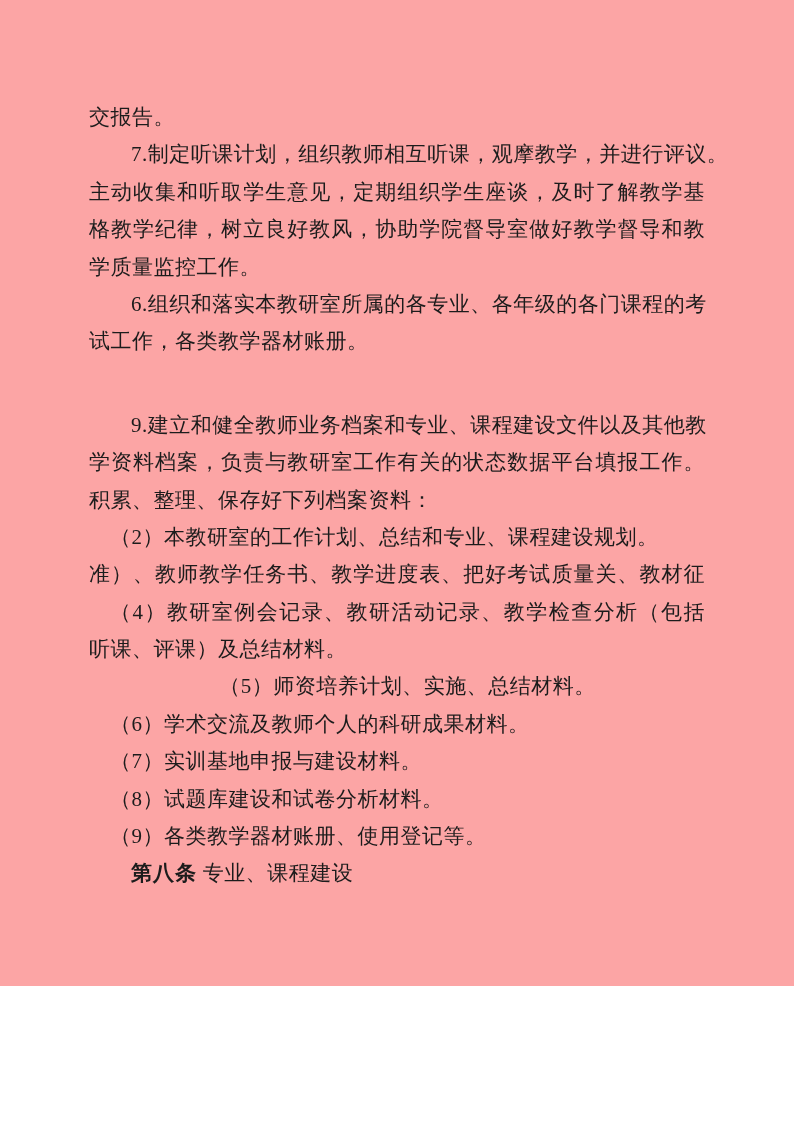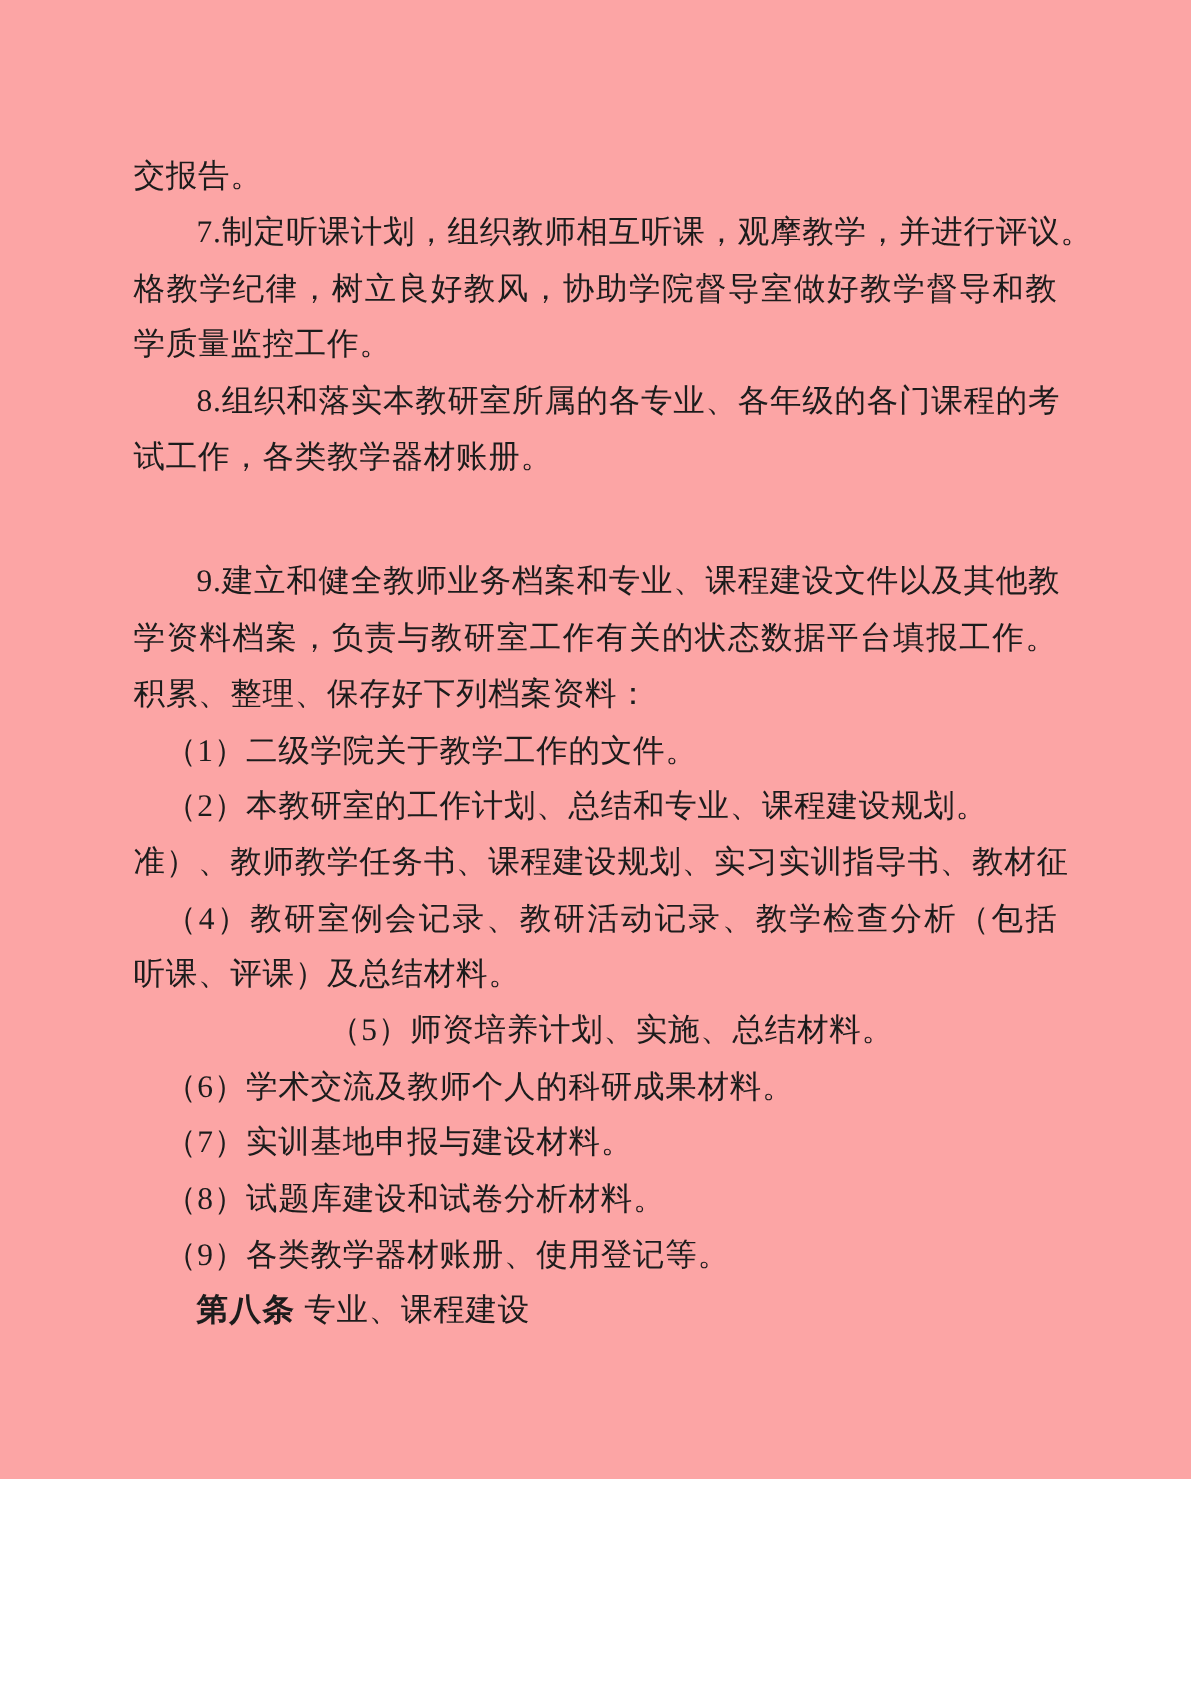--- a/index.html
+++ b/index.html
@@ -48,40 +48,38 @@
 </head>
 <body>
 
 <div class="page">
   <div class="content" id="doc-content" style="color: rgb(28, 28, 28);">
       <div class="para">
         <div class="line" style="text-indent: 0em;">交报告。</div>
       </div>
       <div class="para">
         <div class="line just" style="text-indent: 2em;">7.制定听课计划，组织教师相互听课，观摩教学，并进行评议。</div>
+        <div class="line just">主动收集和听取学生意见，定期组织学生座谈，及时了解教学基</div>
         <div class="line just">格教学纪律，树立良好教风，协助学院督导室做好教学督导和教</div>
         <div class="line">学质量监控工作。</div>
       </div>
       <div class="para">
-        <div class="line just" style="text-indent: 2em;">8.组织和落实本教研室所属的各专业、各年级的各门课程的考</div>
+        <div class="line just" style="text-indent: 2em;">6.组织和落实本教研室所属的各专业、各年级的各门课程的考</div>
         <div class="line">试工作，各类教学器材账册。</div>
       </div>
       <div class="para">
         <div class="line just" style="text-indent: 2em; margin-top: 46px;">9.建立和健全教师业务档案和专业、课程建设文件以及其他教</div>
         <div class="line just">学资料档案，负责与教研室工作有关的状态数据平台填报工作。</div>
         <div class="line">积累、整理、保存好下列档案资料：</div>
       </div>
       <div class="para">
-        <div class="line" style="text-indent: 1em;">（1）二级学院关于教学工作的文件。</div>
-      </div>
-      <div class="para">
         <div class="line" style="text-indent: 1em;">（2）本教研室的工作计划、总结和专业、课程建设规划。</div>
       </div>
       <div class="para">
-        <div class="line just">准）、教师教学任务书、课程建设规划、实习实训指导书、教材征</div>
+        <div class="line just">准）、教师教学任务书、教学进度表、把好考试质量关、教材征</div>
       </div>
       <div class="para">
         <div class="line just" style="text-indent: 1em;">（4）教研室例会记录、教研活动记录、教学检查分析（包括</div>
         <div class="line">听课、评课）及总结材料。</div>
       </div>
       <div class="para">
         <div class="line" style="text-indent: 1em; text-align: center;">（5）师资培养计划、实施、总结材料。</div>
       </div>
       <div class="para">
         <div class="line" style="text-indent: 1em;">（6）学术交流及教师个人的科研成果材料。</div>

